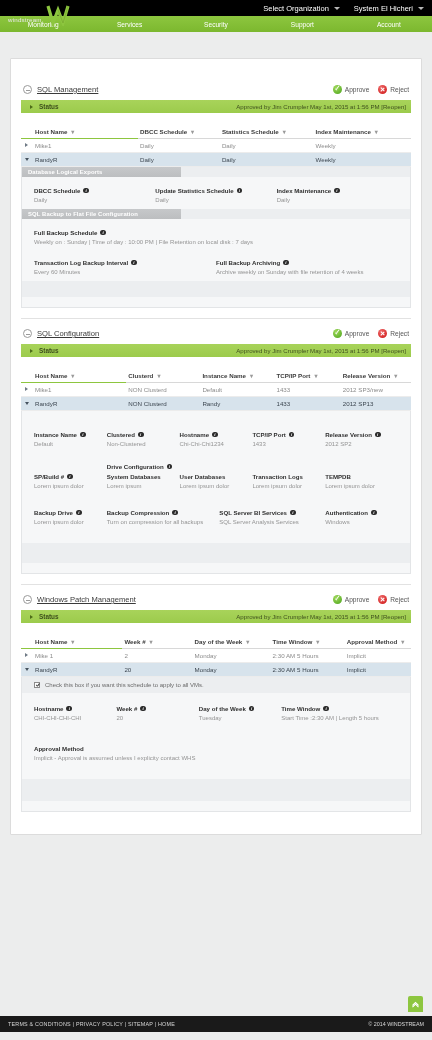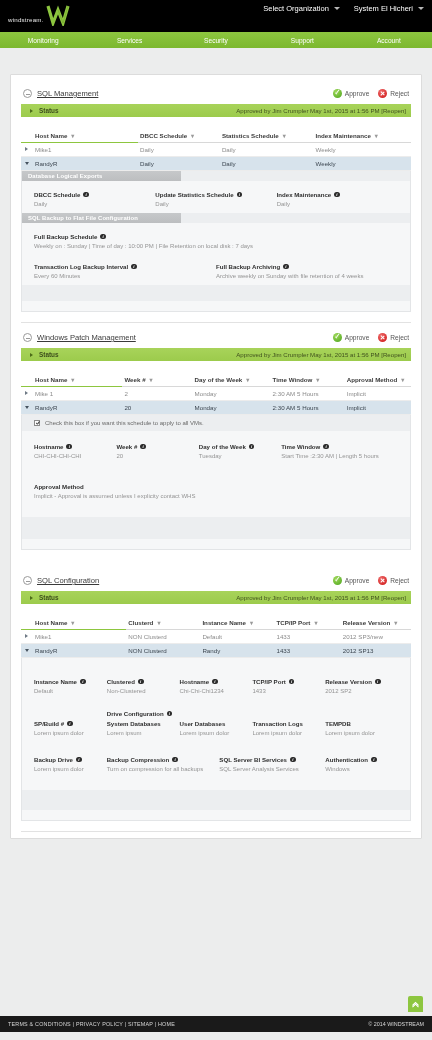--- a/index.html
+++ b/index.html
@@ -5,36 +5,36 @@
   * { box-sizing: border-box; margin:0; padding:0; }
   html,body{
     width:432px; height:1040px;
     background:#e9e9e9;
     font-family:"Liberation Sans", sans-serif;
     -webkit-font-smoothing:antialiased;
   }
   .page{ width:432px; height:1040px; position:relative; overflow:hidden; background:#eceded;}
 
   
-  .topbar{ height:32px; background:#000; position:relative; }
+  .topbar{ height:16px; background:#000; position:relative; }
   .logo{ position:absolute; left:8px; top:4px; display:flex; align-items:flex-end; }
   .logo-text{ color:#e8e8e8; font-size:6.2px; letter-spacing:.2px; padding-bottom:3px; }
   .logo-mark{ width:26px; height:22px; position:relative; margin-left:1px;}
   .logo-mark svg{ display:block; }
   .topnav-right{ position:absolute; right:8px; top:4px; display:flex; align-items:center; gap:14px; }
   .topnav-right .item{ color:#fff; font-size:7.5px; display:flex; align-items:center; gap:5px; cursor:pointer;}
   .caret{ width:0;height:0;border-left:3px solid transparent;border-right:3px solid transparent;border-top:3px solid #b9b9b9; display:inline-block;}
 
   
   .greennav{ height:16px; background:linear-gradient(#8dc63f,#7cb82f); display:flex; align-items:center; }
   .greennav a{ flex:1; text-align:center; color:#fff; font-size:6.6px; text-decoration:none; cursor:pointer;}
 
   
   .gap{ height:26px; background:#eceded;}
-  .content{ width:412px; margin:0 auto; background:#fff; border:1px solid #dcdcdc; border-radius:1px; padding:4px 0 6px 0; }
+  .content{ width:412px; margin:0 auto; background:#fff; border:1px solid #dcdcdc; border-radius:1px; padding:16px 0 6px 0; }
 
   
   .panel{ padding:10px 10px 0 10px; }
   .panel-head{ display:flex; align-items:center; justify-content:space-between; padding:0 2px 6px 2px;}
   .panel-title-wrap{ display:flex; align-items:center; gap:5px;}
   .circ-toggle{ width:9px;height:9px;border:1px solid #9a9a9a;border-radius:50%;position:relative;flex:0 0 auto; cursor:pointer;}
   .circ-toggle:after{ content:""; position:absolute; left:2px; top:3.5px; width:4px;height:1px;background:#9a9a9a;}
   .panel-title{ font-size:7.6px; color:#3a3a3a; text-decoration:underline; cursor:pointer;}
   .approve-reject{ display:flex; align-items:center; gap:9px; }
   .ar{ display:flex; align-items:center; gap:3px; cursor:pointer;}
@@ -251,20 +251,199 @@
         </div>
         <div style="height:16px;background:#eceef0"></div>
       </div>
       <div class="sec-sep"></div>
     </div>
 
     <div class="panel">
       <div class="panel-head">
         <div class="panel-title-wrap">
           <div class="circ-toggle"></div>
+          <div class="panel-title">SQL Configuration</div>
+        </div>
+        <div class="approve-reject">
+          <div class="ar">
+            <i class="ico ok"></i>
+            <span>Approve</span>
+          </div>
+          <div class="ar">
+            <i class="ico no"></i>
+            <span>Reject</span>
+          </div>
+        </div>
+      </div>
+
+      <div class="statusbar">
+        <i class="arrow"></i>
+        <span class="lbl">Status</span>
+        <span class="approved">Approved by Jim  Crumpler May 1st, 2015 at 1:56 PM [Reopen]</span>
+      </div>
+
+      <table class="tbl">
+        <colgroup>
+            <col style="width:27%">
+            <col style="width:19%">
+            <col style="width:19%">
+            <col style="width:17%">
+            <col style="width:18%">
+          </colgroup>
+        <tbody>
+            <tr>
+          <th class="first active"><span>Host Name</span><span class="sc">▾</span></th>
+          <th><span>Clusterd</span><span class="sc">▾</span></th>
+          <th><span>Instance Name</span><span class="sc">▾</span></th>
+          <th><span>TCP/IP Port</span><span class="sc">▾</span></th>
+          <th><span>Release Version</span><span class="sc">▾</span></th>
+        </tr>
+        <tr>
+          <td class="first"><i class="rowarrow"></i><span>Mike1</span></td>
+          <td>NON Clusterd</td>
+          <td>Default</td>
+          <td>1433</td>
+          <td>2012 SP3/new</td>
+        </tr>
+        <tr class="sel">
+          <td class="first"><i class="rowarrow open"></i><span>RandyR</span></td>
+          <td>NON Clusterd</td>
+          <td>Randy</td>
+          <td>1433</td>
+          <td>2012 SP13</td>
+        </tr>
+      </tbody>
+        </table>
+
+      <div class="detail">
+        <div style="height:12px"></div>
+        <div class="rowgrid">
+          <div class="fld">
+            <div class="k">
+                <span>Instance Name</span>
+                <i class="infoi">i</i>
+              </div>
+            <div class="v">Default</div>
+          </div>
+          <div class="fld">
+            <div class="k">
+                <span>Clustered</span>
+                <i class="infoi">i</i>
+              </div>
+            <div class="v">Non-Clustered</div>
+          </div>
+          <div class="fld">
+            <div class="k">
+                <span>Hostname</span>
+                <i class="infoi">i</i>
+              </div>
+            <div class="v">Chi-Chi-Chi1234</div>
+          </div>
+          <div class="fld">
+            <div class="k">
+                <span>TCP/IP Port</span>
+                <i class="infoi">i</i>
+              </div>
+            <div class="v">1433</div>
+          </div>
+          <div class="fld">
+            <div class="k">
+                <span>Release Version</span>
+                <i class="infoi">i</i>
+              </div>
+            <div class="v">2012 SP2</div>
+          </div>
+        </div>
+
+        <div class="rowgrid" style="padding-bottom:0;padding-top:10px">
+          <div class="fld"></div>
+          <div class="fld">
+            <div class="k">
+                <span>Drive Configuration</span>
+                <i class="infoi">i</i>
+              </div>
+          </div>
+          <div class="fld"></div>
+          <div class="fld"></div>
+          <div class="fld"></div>
+        </div>
+
+        <div class="rowgrid" style="padding-top:3px">
+          <div class="fld">
+            <div class="k">
+                <span>SP/Build #</span>
+                <i class="infoi">i</i>
+              </div>
+            <div class="v">Lorem ipsum dolor</div>
+          </div>
+          <div class="fld">
+            <div class="k">
+                <span>System Databases</span>
+              </div>
+            <div class="v">Lorem ipsum</div>
+          </div>
+          <div class="fld">
+            <div class="k">
+                <span>User Databases</span>
+              </div>
+            <div class="v">Lorem ipsum dolor</div>
+          </div>
+          <div class="fld">
+            <div class="k">
+                <span>Transaction Logs</span>
+              </div>
+            <div class="v">Lorem ipsum dolor</div>
+          </div>
+          <div class="fld">
+            <div class="k">
+                <span>TEMPDB</span>
+              </div>
+            <div class="v">Lorem ipsum dolor</div>
+          </div>
+        </div>
+
+        <div class="rowgrid" style="padding-top:14px">
+          <div class="fld">
+            <div class="k">
+                <span>Backup Drive</span>
+                <i class="infoi">i</i>
+              </div>
+            <div class="v">Lorem ipsum dolor</div>
+          </div>
+          <div class="fld" style="flex:1.6">
+            <div class="k">
+                <span>Backup Compression</span>
+                <i class="infoi">i</i>
+              </div>
+            <div class="v">Turn on compression for all backups</div>
+          </div>
+          <div class="fld" style="flex:1.5">
+            <div class="k">
+                <span>SQL Server BI Services</span>
+                <i class="infoi">i</i>
+              </div>
+            <div class="v">SQL Server Analysis Services</div>
+          </div>
+          <div class="fld">
+            <div class="k">
+                <span>Authentication</span>
+                <i class="infoi">i</i>
+              </div>
+            <div class="v">Windows</div>
+          </div>
+        </div>
+        <div style="height:20px;background:#eceef0;margin-top:12px"></div>
+      </div>
+      <div class="sec-sep"></div>
+    </div>
+
+    <div class="panel">
+      <div class="panel-head">
+        <div class="panel-title-wrap">
+          <div class="circ-toggle"></div>
           <div class="panel-title">Windows Patch Management</div>
         </div>
         <div class="approve-reject">
           <div class="ar">
             <i class="ico ok"></i>
             <span>Approve</span>
           </div>
           <div class="ar">
             <i class="ico no"></i>
             <span>Reject</span>
@@ -352,199 +531,20 @@
                 <span>Approval Method</span>
               </div>
             <div class="v">Implicit - Approval is assumed unless I explicity contact WHS</div>
           </div>
         </div>
         <div style="height:22px;background:#eceef0;margin-top:12px"></div>
       </div>
       <div style="height:16px"></div>
     </div>
 
-    <div class="panel">
-      <div class="panel-head">
-        <div class="panel-title-wrap">
-          <div class="circ-toggle"></div>
-          <div class="panel-title">SQL Configuration</div>
-        </div>
-        <div class="approve-reject">
-          <div class="ar">
-            <i class="ico ok"></i>
-            <span>Approve</span>
-          </div>
-          <div class="ar">
-            <i class="ico no"></i>
-            <span>Reject</span>
-          </div>
-        </div>
-      </div>
-
-      <div class="statusbar">
-        <i class="arrow"></i>
-        <span class="lbl">Status</span>
-        <span class="approved">Approved by Jim  Crumpler May 1st, 2015 at 1:56 PM [Reopen]</span>
-      </div>
-
-      <table class="tbl">
-        <colgroup>
-            <col style="width:27%">
-            <col style="width:19%">
-            <col style="width:19%">
-            <col style="width:17%">
-            <col style="width:18%">
-          </colgroup>
-        <tbody>
-            <tr>
-          <th class="first active"><span>Host Name</span><span class="sc">▾</span></th>
-          <th><span>Clusterd</span><span class="sc">▾</span></th>
-          <th><span>Instance Name</span><span class="sc">▾</span></th>
-          <th><span>TCP/IP Port</span><span class="sc">▾</span></th>
-          <th><span>Release Version</span><span class="sc">▾</span></th>
-        </tr>
-        <tr>
-          <td class="first"><i class="rowarrow"></i><span>Mike1</span></td>
-          <td>NON Clusterd</td>
-          <td>Default</td>
-          <td>1433</td>
-          <td>2012 SP3/new</td>
-        </tr>
-        <tr class="sel">
-          <td class="first"><i class="rowarrow open"></i><span>RandyR</span></td>
-          <td>NON Clusterd</td>
-          <td>Randy</td>
-          <td>1433</td>
-          <td>2012 SP13</td>
-        </tr>
-      </tbody>
-        </table>
-
-      <div class="detail">
-        <div style="height:12px"></div>
-        <div class="rowgrid">
-          <div class="fld">
-            <div class="k">
-                <span>Instance Name</span>
-                <i class="infoi">i</i>
-              </div>
-            <div class="v">Default</div>
-          </div>
-          <div class="fld">
-            <div class="k">
-                <span>Clustered</span>
-                <i class="infoi">i</i>
-              </div>
-            <div class="v">Non-Clustered</div>
-          </div>
-          <div class="fld">
-            <div class="k">
-                <span>Hostname</span>
-                <i class="infoi">i</i>
-              </div>
-            <div class="v">Chi-Chi-Chi1234</div>
-          </div>
-          <div class="fld">
-            <div class="k">
-                <span>TCP/IP Port</span>
-                <i class="infoi">i</i>
-              </div>
-            <div class="v">1433</div>
-          </div>
-          <div class="fld">
-            <div class="k">
-                <span>Release Version</span>
-                <i class="infoi">i</i>
-              </div>
-            <div class="v">2012 SP2</div>
-          </div>
-        </div>
-
-        <div class="rowgrid" style="padding-bottom:0;padding-top:10px">
-          <div class="fld"></div>
-          <div class="fld">
-            <div class="k">
-                <span>Drive Configuration</span>
-                <i class="infoi">i</i>
-              </div>
-          </div>
-          <div class="fld"></div>
-          <div class="fld"></div>
-          <div class="fld"></div>
-        </div>
-
-        <div class="rowgrid" style="padding-top:3px">
-          <div class="fld">
-            <div class="k">
-                <span>SP/Build #</span>
-                <i class="infoi">i</i>
-              </div>
-            <div class="v">Lorem ipsum dolor</div>
-          </div>
-          <div class="fld">
-            <div class="k">
-                <span>System Databases</span>
-              </div>
-            <div class="v">Lorem ipsum</div>
-          </div>
-          <div class="fld">
-            <div class="k">
-                <span>User Databases</span>
-              </div>
-            <div class="v">Lorem ipsum dolor</div>
-          </div>
-          <div class="fld">
-            <div class="k">
-                <span>Transaction Logs</span>
-              </div>
-            <div class="v">Lorem ipsum dolor</div>
-          </div>
-          <div class="fld">
-            <div class="k">
-                <span>TEMPDB</span>
-              </div>
-            <div class="v">Lorem ipsum dolor</div>
-          </div>
-        </div>
-
-        <div class="rowgrid" style="padding-top:14px">
-          <div class="fld">
-            <div class="k">
-                <span>Backup Drive</span>
-                <i class="infoi">i</i>
-              </div>
-            <div class="v">Lorem ipsum dolor</div>
-          </div>
-          <div class="fld" style="flex:1.6">
-            <div class="k">
-                <span>Backup Compression</span>
-                <i class="infoi">i</i>
-              </div>
-            <div class="v">Turn on compression for all backups</div>
-          </div>
-          <div class="fld" style="flex:1.5">
-            <div class="k">
-                <span>SQL Server BI Services</span>
-                <i class="infoi">i</i>
-              </div>
-            <div class="v">SQL Server Analysis Services</div>
-          </div>
-          <div class="fld">
-            <div class="k">
-                <span>Authentication</span>
-                <i class="infoi">i</i>
-              </div>
-            <div class="v">Windows</div>
-          </div>
-        </div>
-        <div style="height:20px;background:#eceef0;margin-top:12px"></div>
-      </div>
-      <div class="sec-sep"></div>
-    </div>
-
   </div>
 
   <div class="totop">
     <svg width="9" height="9" viewBox="0 0 9 9">
       <path d="M1.5,5.5 L4.5,2.5 L7.5,5.5" fill="none" stroke="#ffffff" stroke-width="1.1"></path>
       <path d="M1.5,7.2 L4.5,4.2 L7.5,7.2" fill="none" stroke="#ffffff" stroke-width="1.1"></path>
     </svg>
   </div>
 
   <div class="footer">

